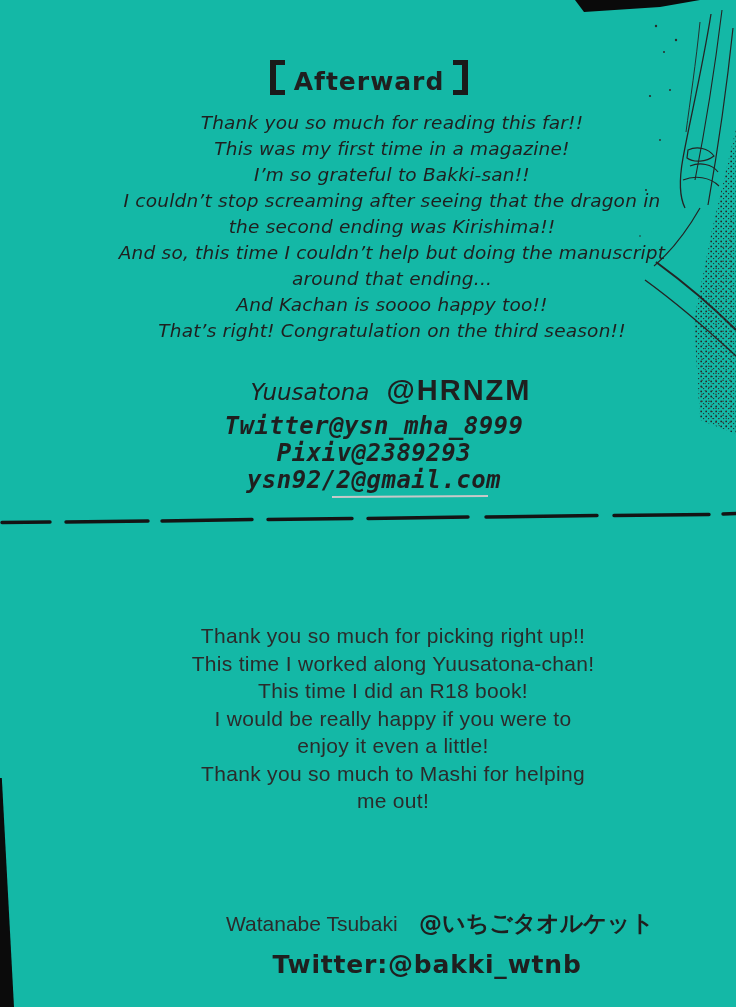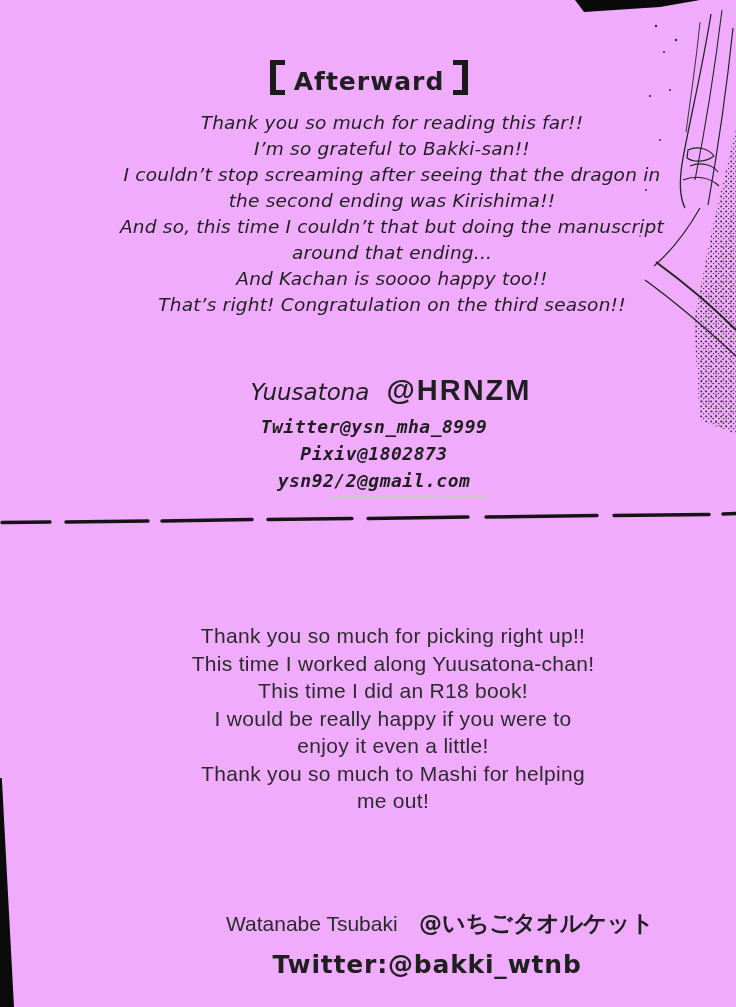--- a/index.html
+++ b/index.html
@@ -1,18 +1,18 @@
 <!DOCTYPE html>
 <html><head>
 <meta charset="utf-8">
 <style>
   html,body { margin:0; padding:0; background:#e8e8e8; }
   .page {
     position:relative; width:736px; height:1007px;
-    background:#f0abfc; overflow:hidden; color:#1f1f1f;
+    background:#14b8a6; overflow:hidden; color:#1f1f1f;
     font-family:"DejaVu Sans", sans-serif;
   }
   .abs { position:absolute; left:0; width:736px; box-sizing:border-box; text-align:center; }
 
   
   .title { top:60px; padding-left:2px; font-size:25px; font-weight:600; letter-spacing:1px; }
   .bracket { display:inline-block; width:9px; height:25px; vertical-align:-5px; }
   .bracket.l { border-top:5px solid #1a1a1a; border-bottom:5px solid #1a1a1a; border-left:6px solid #1a1a1a; margin-right:9px; }
   .bracket.r { border-top:5px solid #1a1a1a; border-bottom:5px solid #1a1a1a; border-right:6px solid #1a1a1a; margin-left:9px; }
 
@@ -20,21 +20,21 @@
   .msg1 { top:110px; padding-left:48px; font-style:italic; font-weight:500;
           font-size:18.5px; line-height:26px; letter-spacing:0.2px; }
 
   .author1 { top:374px; padding-left:34px;margin-left:6px; }
   .author1 .name { font-style:italic; font-size:23px; font-weight:500; margin-right:12px; }
   .author1 .handle { font-family:"Liberation Sans", sans-serif; font-weight:700;
                      font-size:29px; letter-spacing:2px; }
 
   .contacts1 { top:413px; padding-left:12px;
                font-family:"DejaVu Sans Mono", monospace; font-weight:700; font-style:italic;
-               font-size:18px; line-height:27px; letter-spacing:0.5px; }
+               font-size:24px; line-height:27px; letter-spacing:0.5px; }
 
   
   .msg2 { top:622px; padding-left:50px; font-family:"Liberation Sans", sans-serif;
           font-size:21px; line-height:27.5px; color:#2b2b2b; letter-spacing:0.3px; }
 
   .author2 { top:908px; padding-left:144px; font-family:"Liberation Sans", sans-serif; }
   .author2 .name { font-size:21px; color:#2b2b2b; margin-right:17px; }
   .author2 .handle { font-family:"DejaVu Sans", sans-serif; font-weight:700; font-size:23px; }
 
   .contact2 { top:950px; padding-left:118px; font-weight:700; font-size:25px; letter-spacing:0.8px; }
@@ -108,37 +108,38 @@
       <line x1="723" y1="514" x2="736" y2="513.5"></line>
     </g>
   </svg>
 
   <div class="abs title">
     <span class="bracket l"></span><span>Afterward</span><span class="bracket r"></span>
   </div>
 
   <div class="abs msg1">
       <div>Thank you so much for reading this far!!</div>
+      <div>This was my first time in a magazine!</div>
       <div>I’m so grateful to Bakki-san!!</div>
       <div>I couldn’t stop screaming after seeing that the dragon in</div>
       <div>the second ending was Kirishima!!</div>
-      <div>And so, this time I couldn’t that but doing the manuscript</div>
+      <div>And so, this time I couldn’t help but doing the manuscript</div>
       <div>around that ending...</div>
       <div>And Kachan is soooo happy too!!</div>
       <div>That’s right! Congratulation on the third season!!</div>
     </div>
 
   <div class="abs author1">
     <span class="name">Yuusatona</span>
     <span class="handle">@HRNZM</span>
   </div>
 
   <div class="abs contacts1">
       <div>Twitter@ysn_mha_8999</div>
-      <div>Pixiv@1802873</div>
+      <div>Pixiv@2389293</div>
       <div>ysn92/2@gmail.com</div>
     </div>
 
   <div class="abs msg2">
       <div>Thank you so much for picking right up!!</div>
       <div>This time I worked along Yuusatona-chan!</div>
       <div>This time I did an R18 book!</div>
       <div>I would be really happy if you were to</div>
       <div>enjoy it even a little!</div>
       <div>Thank you so much to Mashi for helping</div>

